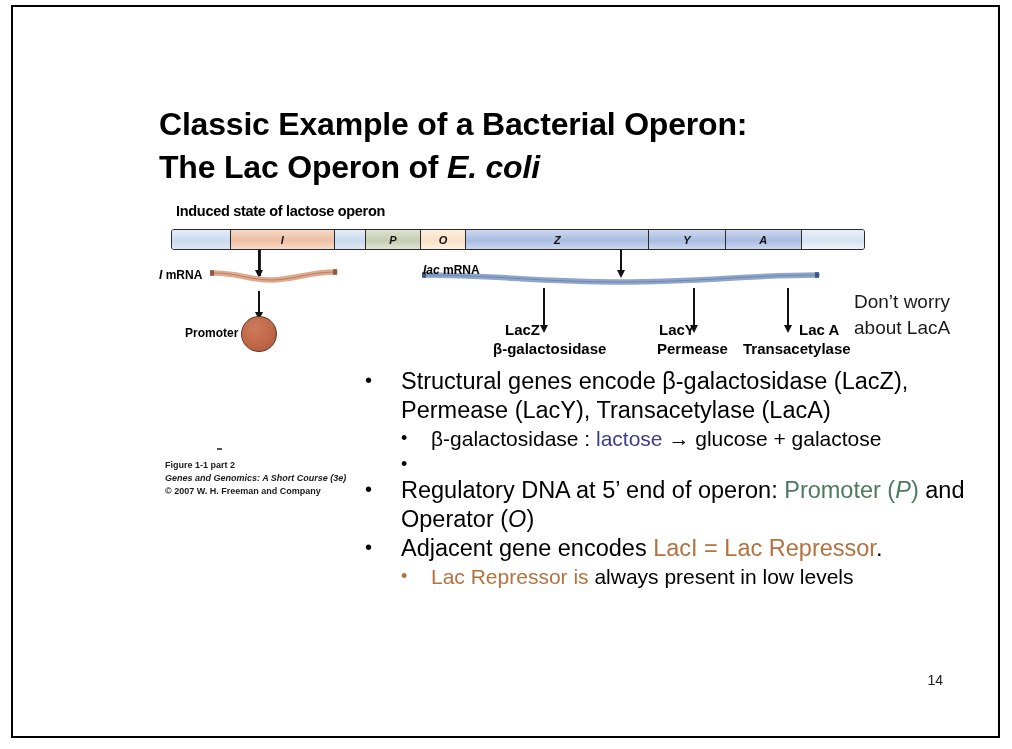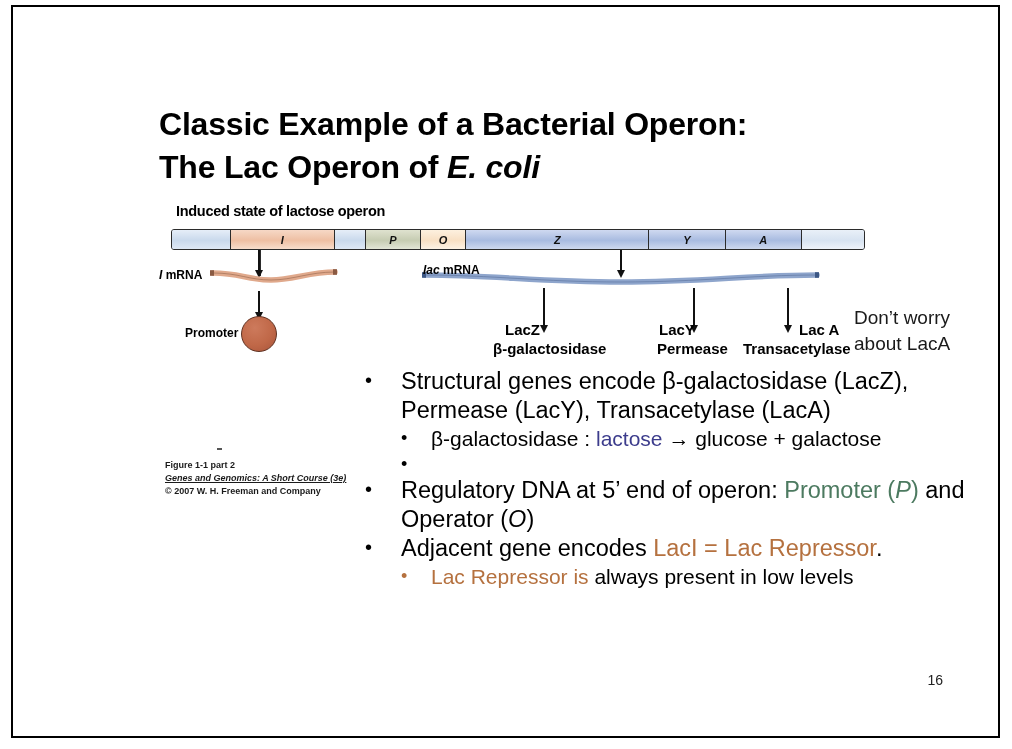--- a/index.html
+++ b/index.html
@@ -144,34 +144,33 @@
 
   
   #side-note {
     position: absolute;
     left: 841px;
     top: 282px;
     width: 150px;
     font-size: 19px;
     line-height: 1.38;
     color: #1a1a1a;
-    margin-top: 16px;
   }
 
   
   #credit {
     position: absolute;
     left: 152px;
     top: 452px;
     font-size: 9px;
     line-height: 1.42;
     color: #1a1a1a;
   }
   #credit .c1 { font-weight: bold; }
-  #credit .c2 { font-weight: bold; font-style: italic; text-decoration: underline; }
+  #credit .c2 { font-weight: bold; font-style: italic; }
   #credit .c3 { font-weight: bold; }
   #credit-dot {
     position: absolute;
     left: 204px;
     top: 441px;
     width: 5px;
     height: 2px;
     background: #555;
   }
 
@@ -320,15 +319,15 @@
       <div class="b-text"><span>Adjacent gene encodes </span><span class="c-laci">LacI = Lac Repressor</span><span>.</span></div>
     </div>
 
     <div class="b-row lvl2">
       <div class="b-mark c-laci">•</div>
       <div class="b-text"><span class="c-laci">Lac Repressor is</span><span> always present in low levels</span></div>
     </div>
 
   </div>
 
-  <div id="page-num">16</div>
+  <div id="page-num">14</div>
 
 </div>
 
 </body></html>

